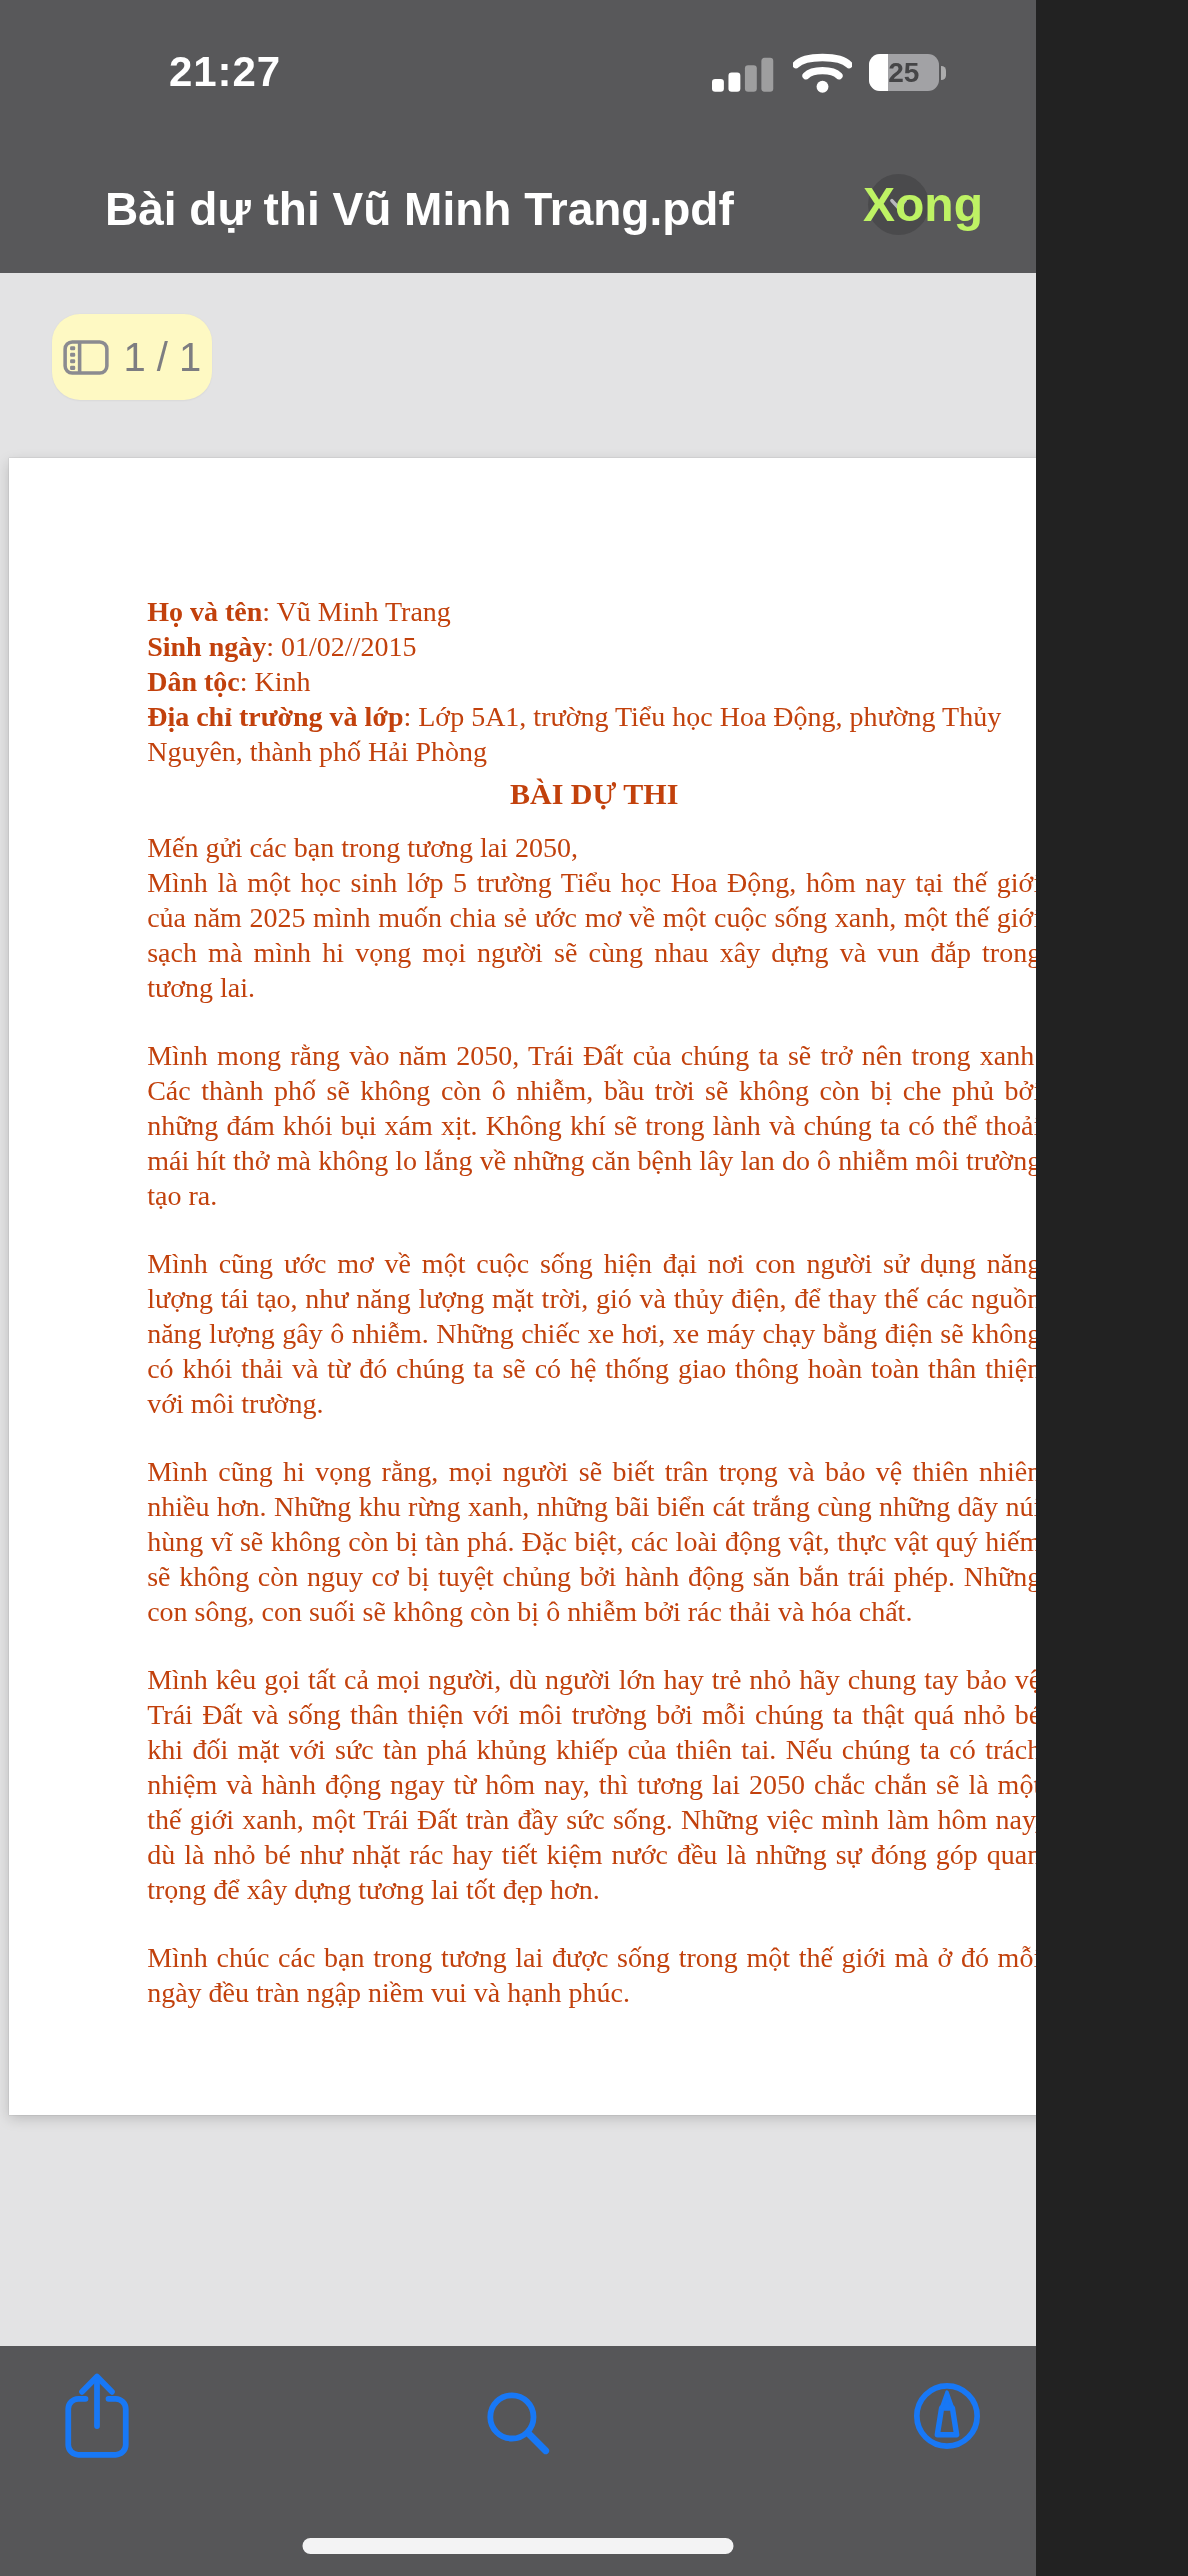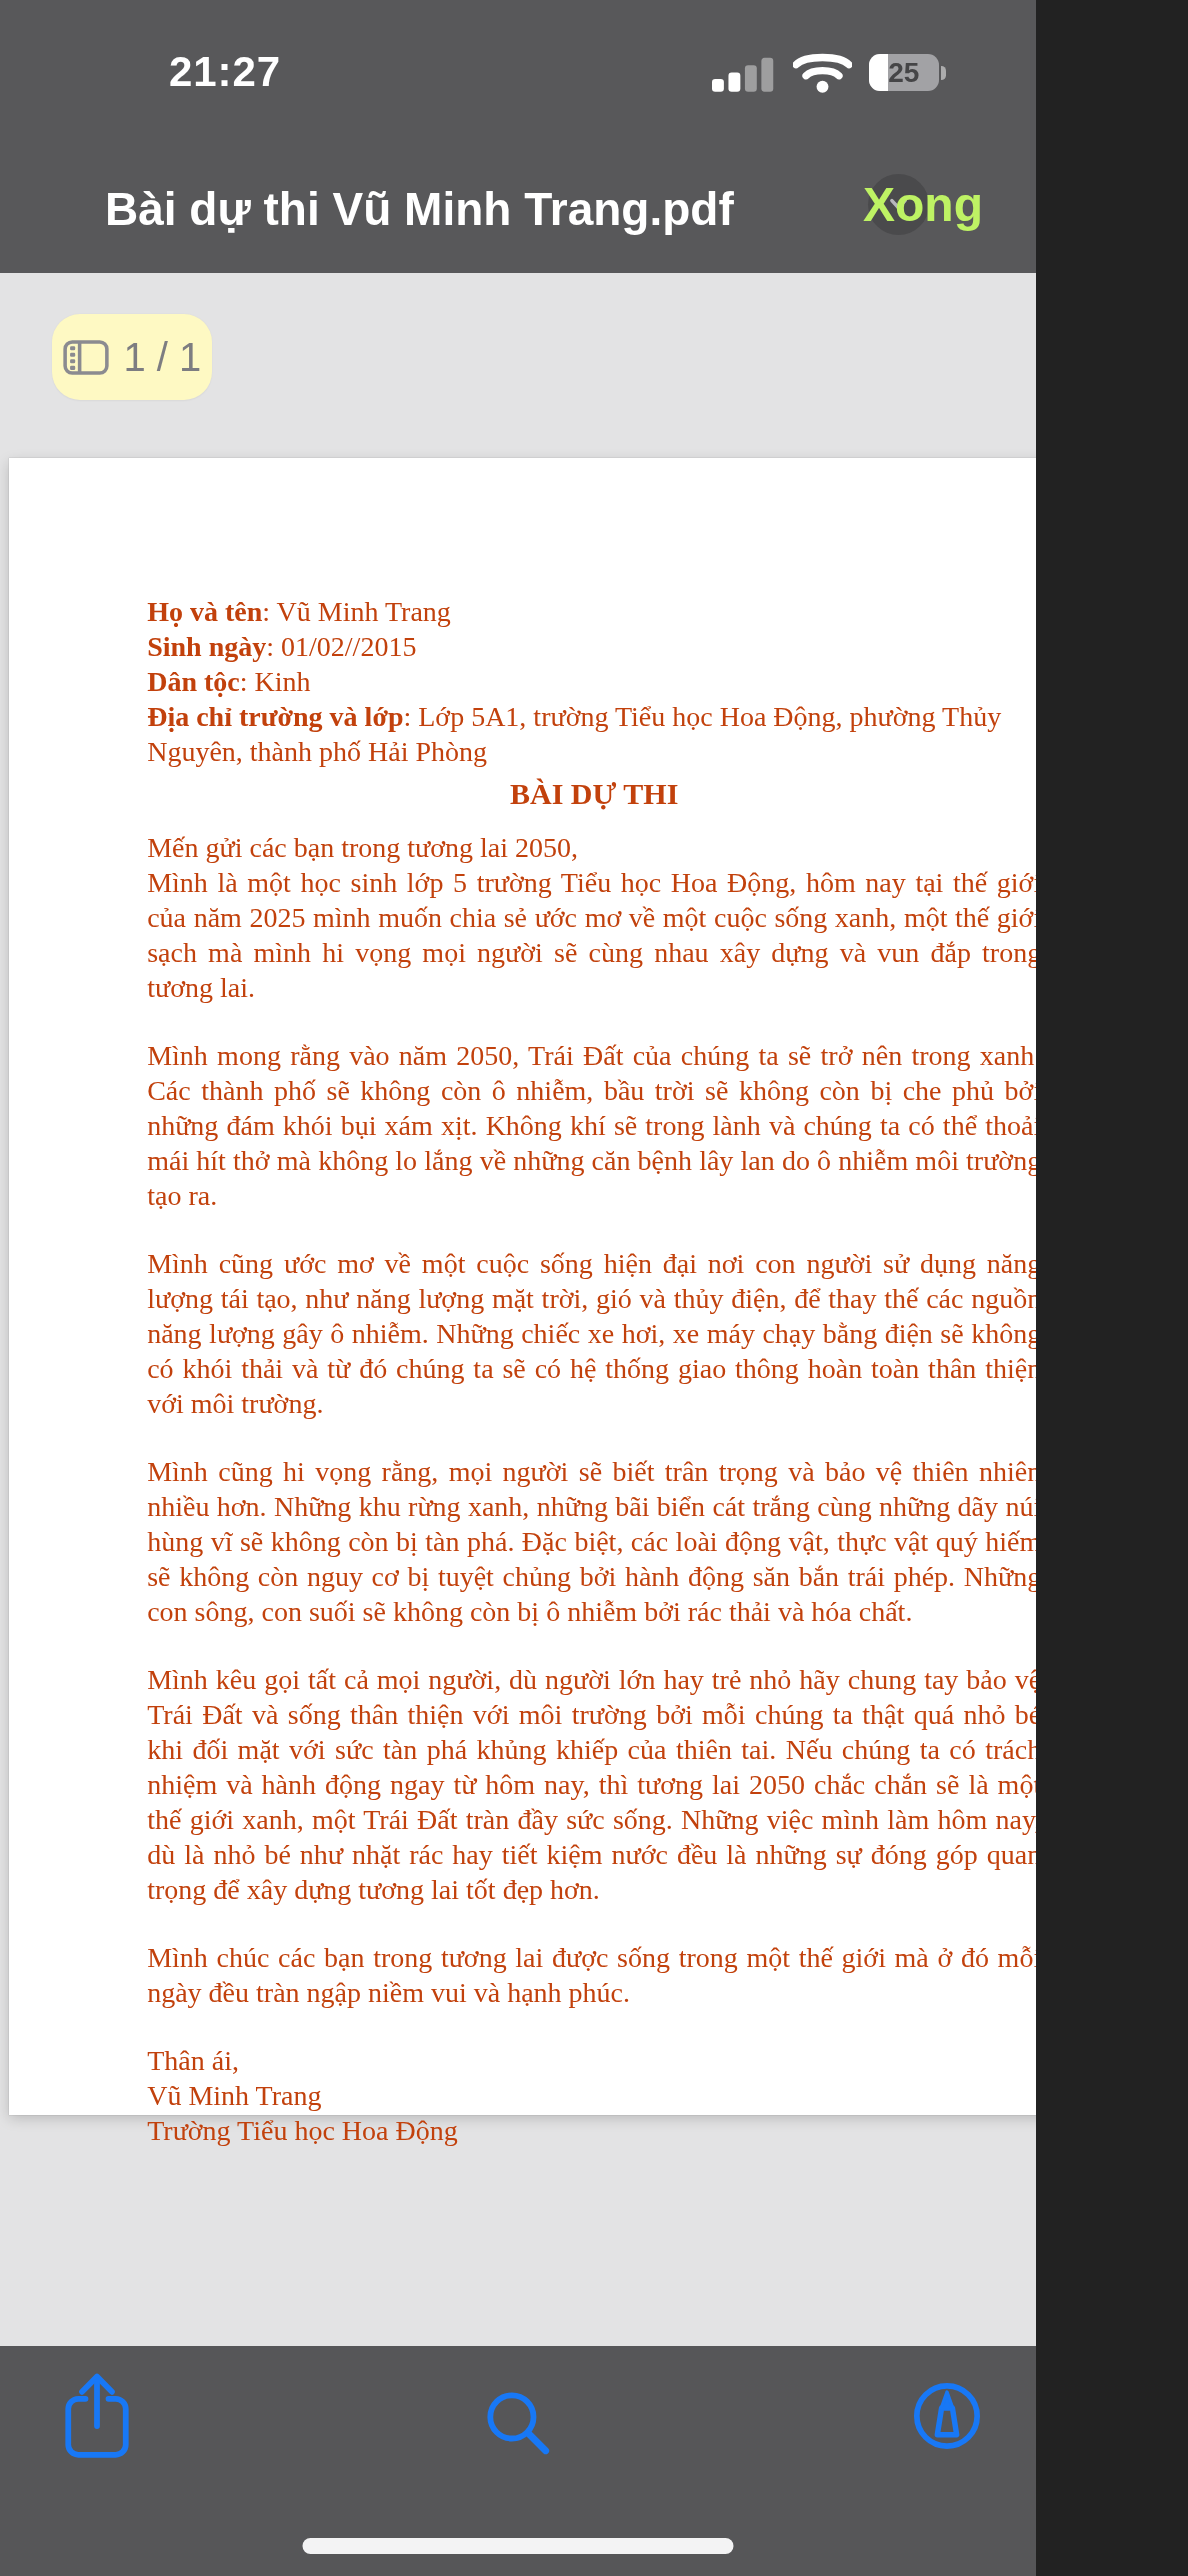--- a/index.html
+++ b/index.html
@@ -117,25 +117,20 @@
       <p class="doc-heading">BÀI DỰ THI</p>
 
       <p class="salutation">Mến gửi các bạn trong tương lai 2050,</p>
       <p class="para first">Mình là một học sinh lớp 5 trường Tiểu học Hoa Động, hôm nay tại thế giới của năm 2025 mình muốn chia sẻ ước mơ về một cuộc sống xanh, một thế giới sạch mà mình hi vọng mọi người sẽ cùng nhau xây dựng và vun đắp trong tương lai.</p>
       <p class="para">Mình mong rằng vào năm 2050, Trái Đất của chúng ta sẽ trở nên trong xanh. Các thành phố sẽ không còn ô nhiễm, bầu trời sẽ không còn bị che phủ bởi những đám khói bụi xám xịt. Không khí sẽ trong lành và chúng ta có thể thoải mái hít thở mà không lo lắng về những căn bệnh lây lan do ô nhiễm môi trường tạo ra.</p>
       <p class="para">Mình cũng ước mơ về một cuộc sống hiện đại nơi con người sử dụng năng lượng tái tạo, như năng lượng mặt trời, gió và thủy điện, để thay thế các nguồn năng lượng gây ô nhiễm. Những chiếc xe hơi, xe máy chạy bằng điện sẽ không có khói thải và từ đó chúng ta sẽ có hệ thống giao thông hoàn toàn thân thiện với môi trường.</p>
       <p class="para">Mình cũng hi vọng rằng, mọi người sẽ biết trân trọng và bảo vệ thiên nhiên nhiều hơn. Những khu rừng xanh, những bãi biển cát trắng cùng những dãy núi hùng vĩ sẽ không còn bị tàn phá. Đặc biệt, các loài động vật, thực vật quý hiếm sẽ không còn nguy cơ bị tuyệt chủng bởi hành động săn bắn trái phép. Những con sông, con suối sẽ không còn bị ô nhiễm bởi rác thải và hóa chất.</p>
       <p class="para">Mình kêu gọi tất cả mọi người, dù người lớn hay trẻ nhỏ hãy chung tay bảo vệ Trái Đất và sống thân thiện với môi trường bởi mỗi chúng ta thật quá nhỏ bé khi đối mặt với sức tàn phá khủng khiếp của thiên tai. Nếu chúng ta có trách nhiệm và hành động ngay từ hôm nay, thì tương lai 2050 chắc chắn sẽ là một thế giới xanh, một Trái Đất tràn đầy sức sống. Những việc mình làm hôm nay, dù là nhỏ bé như nhặt rác hay tiết kiệm nước đều là những sự đóng góp quan trọng để xây dựng tương lai tốt đẹp hơn.</p>
       <p class="para">Mình chúc các bạn trong tương lai được sống trong một thế giới mà ở đó mỗi ngày đều tràn ngập niềm vui và hạnh phúc.</p>
 
-      <div class="closing">
-        <div>Thân ái,</div>
-        <div>Vũ Minh Trang</div>
-        <div>Trường Tiểu học Hoa Động</div>
-      </div>
     </div>
   </div>
 
   <div class="bottom-chrome">
     <button class="tool-btn tool-share">
       <svg width="76" height="92" viewBox="0 0 26 32">
         <path d="M9 10 H6.5 C4.6 10 3 11.6 3 13.5 V26 C3 27.9 4.6 29.5 6.5 29.5 H19.5 C21.4 29.5 23 27.9 23 26 V13.5 C23 11.6 21.4 10 19.5 10 H17" stroke="currentColor" stroke-width="2" fill="none" stroke-linecap="round"></path>
         <line x1="13" y1="2.8" x2="13" y2="19.5" stroke="currentColor" stroke-width="2" stroke-linecap="round"></line>
         <path d="M7.8 7.6 L13 2.3 L18.2 7.6" stroke="currentColor" stroke-width="2" fill="none" stroke-linecap="round" stroke-linejoin="round"></path>
       </svg>

